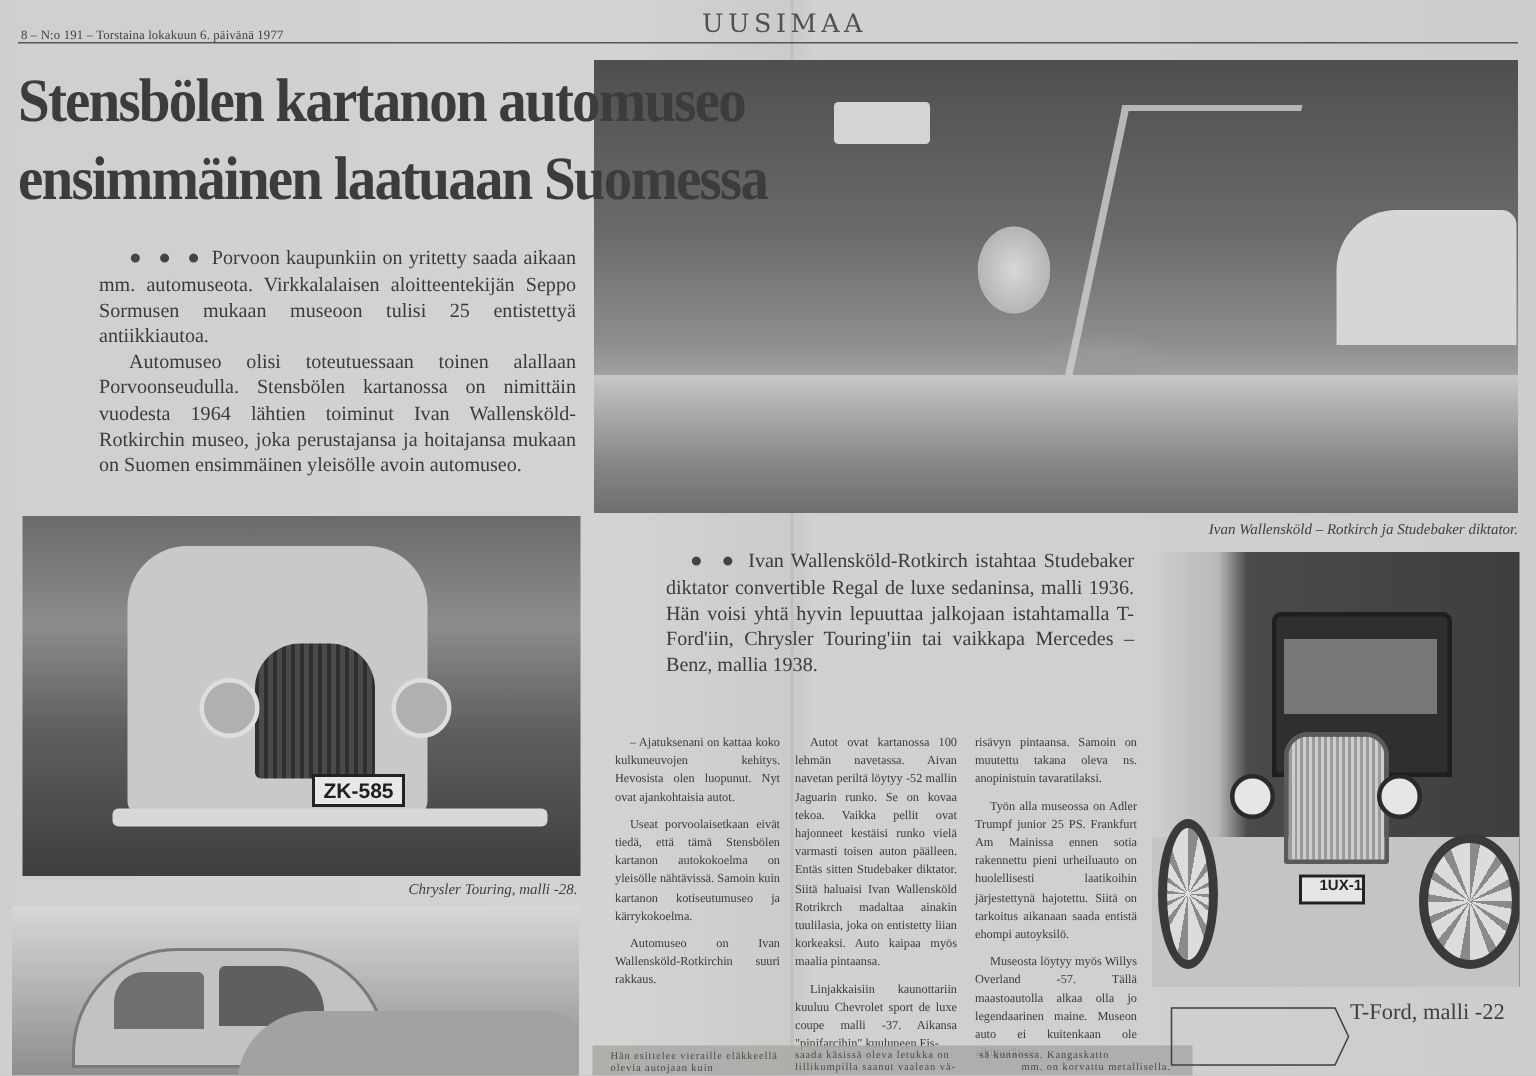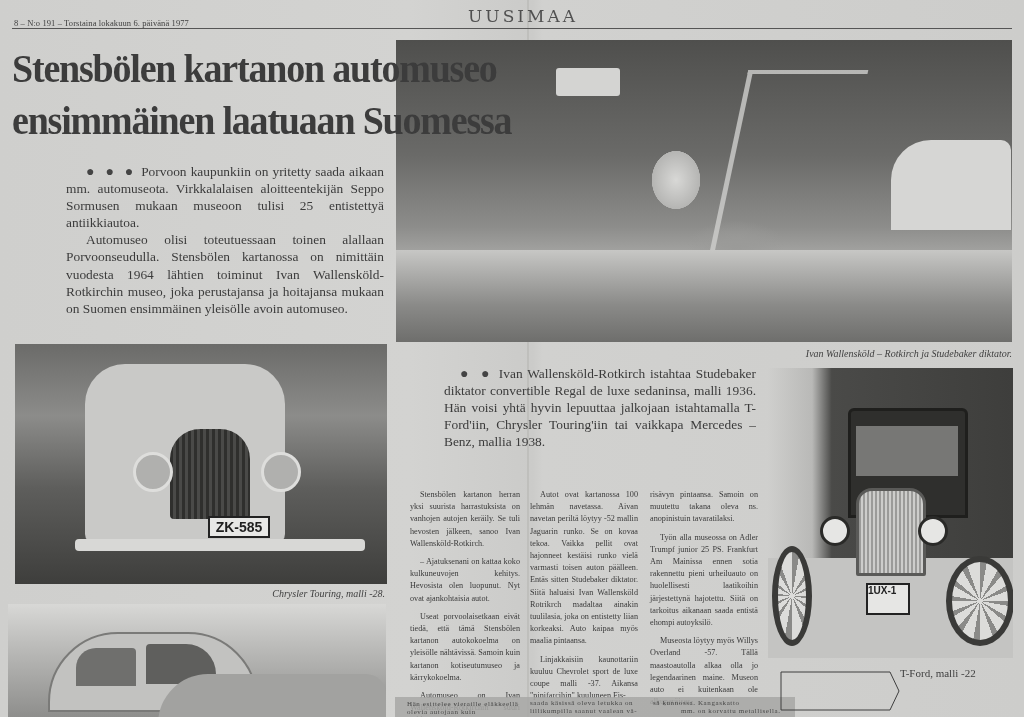--- a/index.html
+++ b/index.html
@@ -61,27 +61,27 @@
   .photo-coupe .hood { position: absolute; left: 150px; top: 70px; width: 228px; height: 50px; background: #a2a2a0; border-radius: 50px 20px 0 0; }
 
   .photo-tford { left: 768px; top: 368px; width: 245px; height: 290px;
     background: linear-gradient(90deg, #cfcfcd 0%, #b9b9b7 18%, #4a4a48 26%, #3e3e3c 100%); }
   .photo-tford .floor { position: absolute; left: 0; top: 190px; width: 245px; height: 100px; background: #c4c4c2; }
   .photo-tford .cab { position: absolute; left: 80px; top: 40px; width: 120px; height: 110px; background: #2f2f2d; border: 3px solid #1f1f1d; border-radius: 6px 6px 0 0; }
   .photo-tford .glass { position: absolute; left: 88px; top: 58px; width: 102px; height: 50px; background: #777775; }
   .photo-tford .radiator { position: absolute; left: 88px; top: 120px; width: 70px; height: 88px; background: repeating-linear-gradient(90deg,#9b9b99 0 2px,#cdcdcb 2px 4px); border: 3px solid #5a5a58; border-radius: 16px 16px 2px 2px; }
   .photo-tford .lamp { position: absolute; width: 30px; height: 30px; border-radius: 50%; background: #e6e6e4; border: 3px solid #2a2a28; top: 148px; }
   .photo-tford .wheel { position: absolute; border-radius: 50%; border: 6px solid #3a3a38; background: repeating-conic-gradient(#8a8a88 0 10deg, #dcdcda 10deg 30deg); }
-  .photo-tford .plate { position: absolute; left: 98px; top: 215px; width: 44px; height: 32px; background: #e6e6e4; border: 2px solid #222; font-family: "Liberation Sans", sans-serif; font-weight: bold; font-size: 10px; color: #222; text-align: left; line-height: 12px; }
+  .photo-tford .plate { position: absolute; left: 98px; top: 215px; width: 44px; height: 20px; background: #e6e6e4; border: 2px solid #222; font-family: "Liberation Sans", sans-serif; font-weight: bold; font-size: 10px; color: #222; text-align: right; line-height: 12px; }
 
   
   .caption { position: absolute; font-style: italic; font-size: 10px; color: #3f3f3f; white-space: nowrap; text-align: right; }
   .cap-main { left: 740px; top: 348px; width: 272px; }
   .cap-chrysler { left: 200px; top: 588px; width: 185px; }
-  .cap-tford { left: 900px; top: 667px; width: 124px; text-align: left; font-style: normal; font-size: 11px; }
+  .cap-tford { left: 900px; top: 667px; width: 124px; text-align: left; font-style: normal; font-size: 15px; }
 
   
   .lead2 { position: absolute; left: 444px; top: 365px; width: 312px; font-size: 13.4px; line-height: 17px; text-align: justify; color: #3b3b3b; }
   .lead2 p { text-indent: 16px; }
 
   
   .col { position: absolute; font-size: 8.2px; line-height: 12.2px; text-align: justify; color: #3a3a3a; font-family: "Liberation Serif", serif; }
   .col p { text-indent: 10px; margin-bottom: 6px; }
   .col p.cont { text-indent: 0; }
   .col1 { left: 410px; top: 489px; width: 110px; }
@@ -144,21 +144,20 @@
     <div class="win1"></div>
     <div class="win2"></div>
     <div class="hood"></div>
   </div>
 
   <div class="lead2">
     <p><span class="bullet">● ●</span> <span>Ivan Wallensköld-Rotkirch istahtaa Studebaker diktator convertible Regal de luxe sedaninsa, malli 1936. Hän voisi yhtä hyvin lepuuttaa jalkojaan istahtamalla T-Ford'iin, Chrysler Touring'iin tai vaikkapa Mercedes – Benz, mallia 1938.</span></p>
   </div>
 
   <div class="col col1">
-    <p>Stensbölen kartanon herran yksi suurista harrastuksista on vanhojen autojen keräily. Se tuli hevosten jälkeen, sanoo Ivan Wallensköld-Rotkirch.</p>
     <p>– Ajatuksenani on kattaa koko kulkuneuvojen kehitys. Hevosista olen luopunut. Nyt ovat ajankohtaisia autot.</p>
     <p>Useat porvoolaisetkaan eivät tiedä, että tämä Stensbölen kartanon autokokoelma on yleisölle nähtävissä. Samoin kuin kartanon kotiseutumuseo ja kärrykokoelma.</p>
     <p>Automuseo on Ivan Wallensköld-Rotkirchin suuri rakkaus.</p>
   </div>
   <div class="col col2">
     <p>Autot ovat kartanossa 100 lehmän navetassa. Aivan navetan periltä löytyy -52 mallin Jaguarin runko. Se on kovaa tekoa. Vaikka pellit ovat hajonneet kestäisi runko vielä varmasti toisen auton päälleen. Entäs sitten Studebaker diktator. Siitä haluaisi Ivan Wallensköld Rotrikrch madaltaa ainakin tuulilasia, joka on entistetty liian korkeaksi. Auto kaipaa myös maalia pintaansa.</p>
     <p>Linjakkaisiin kaunottariin kuuluu Chevrolet sport de luxe coupe malli -37. Aikansa "pinifarcihin" kuuluneen Fis-</p>
   </div>
   <div class="col col3">
     <p class="cont">risävyn pintaansa. Samoin on muutettu takana oleva ns. anopinistuin tavaratilaksi.</p>

